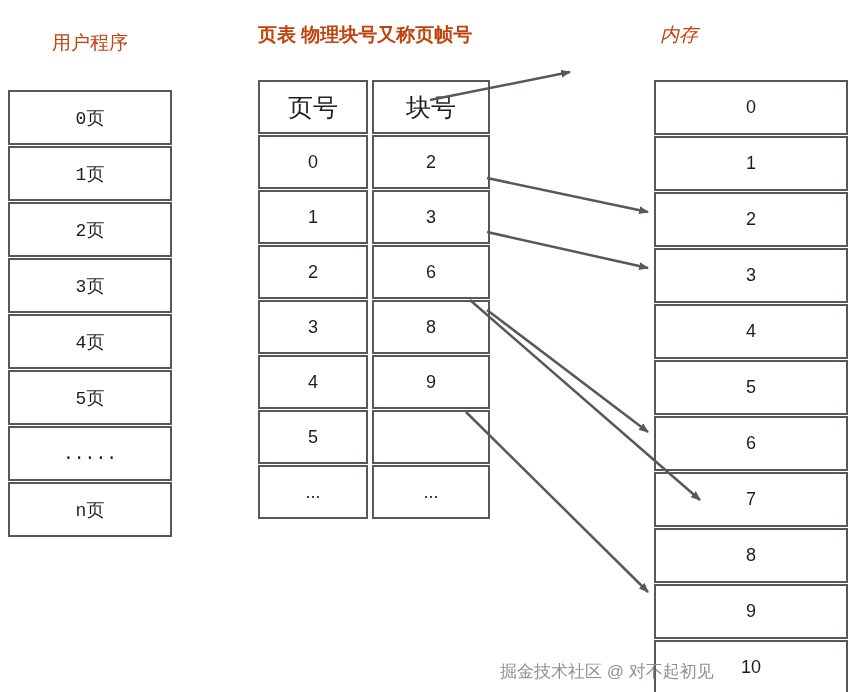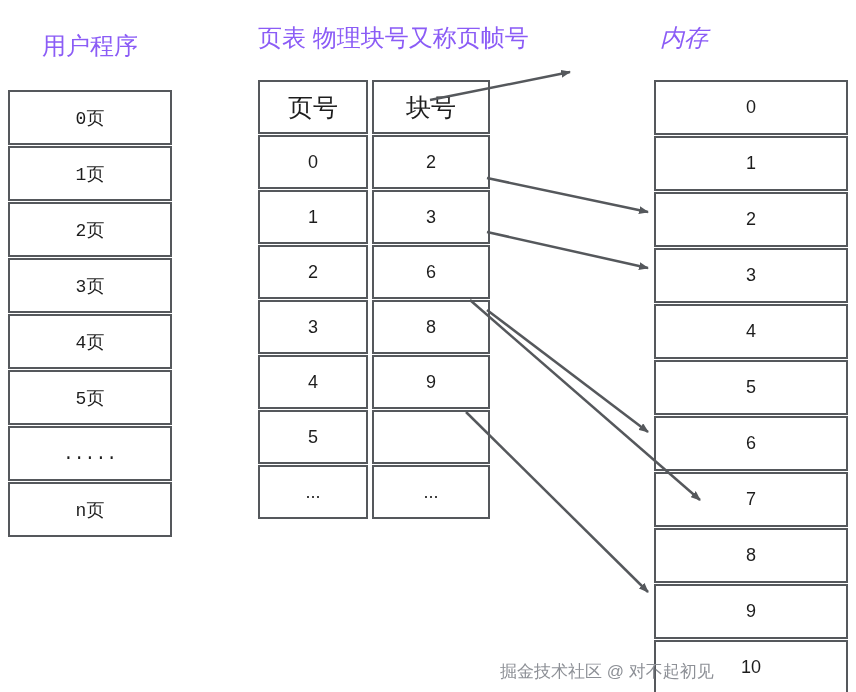--- a/index.html
+++ b/index.html
@@ -13,27 +13,27 @@
   }
   #canvas {
     position: relative;
     width: 856px;
     height: 692px;
     background: #ffffff;
     overflow: hidden;
   }
   .title {
     position: absolute;
-    font-size: 24px;
-    color: #8b5cf6;
+    font-size: 19px;
+    color: #c2410c;
     white-space: nowrap;
     text-align: center;
   }
   #title-user    { left: 10px;  top: 30px;  width: 160px; }
-  #title-pagetbl { left: 258px; top: 22px;  width: 400px; text-align: left; }
+  #title-pagetbl { left: 258px; top: 22px;  width: 400px; text-align: left; font-weight: bold; }
   #title-memory  { left: 660px; top: 22px;  width: 180px; text-align: left; font-style: italic; }
 
   
   .cell {
     box-sizing: border-box;
     border: 2px solid #55585c;
     background: #ffffff;
     display: flex;
     align-items: center;
     justify-content: center;

